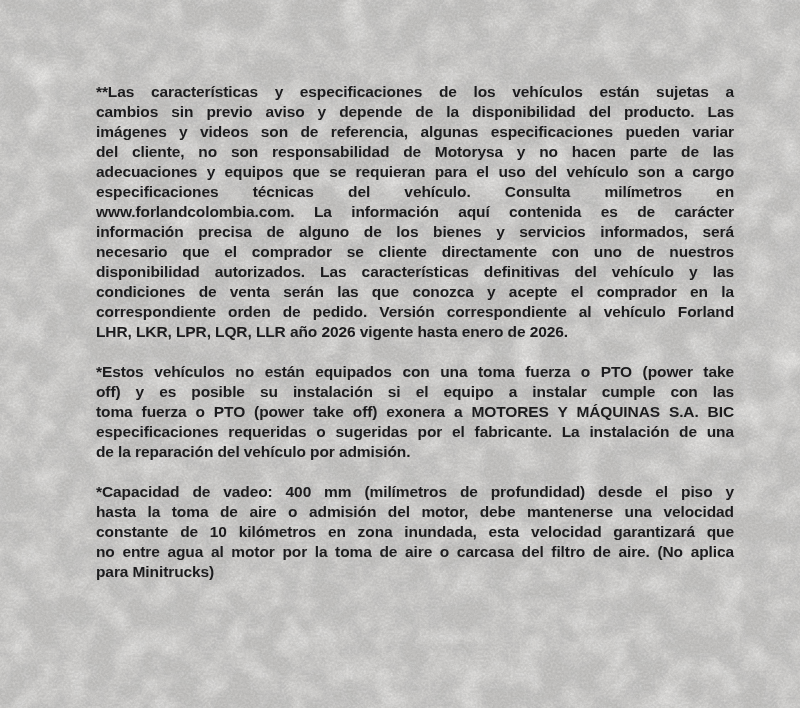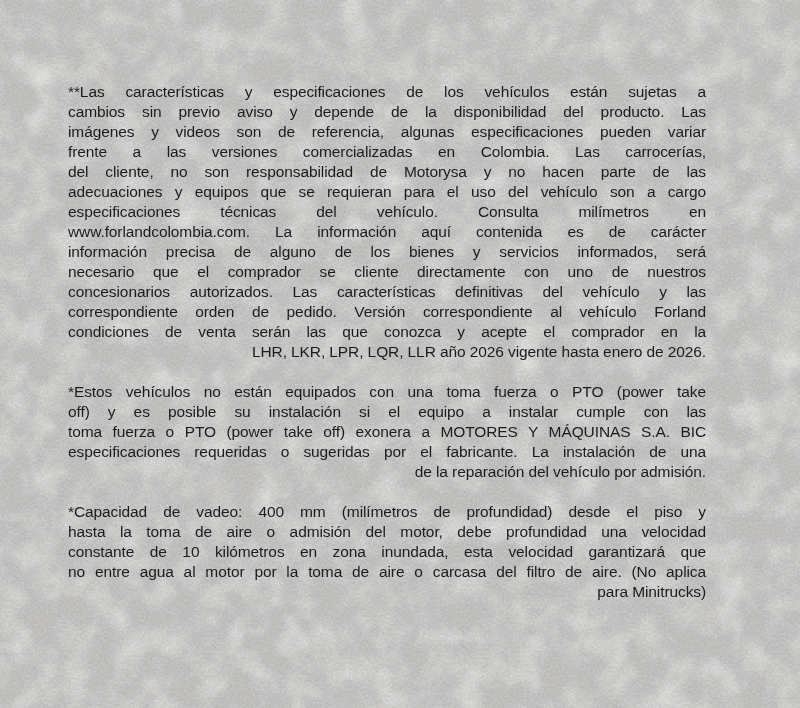--- a/index.html
+++ b/index.html
@@ -17,34 +17,34 @@
   .texture {
     position: absolute;
     left: 0;
     top: 0;
     width: 800px;
     height: 708px;
     display: block;
   }
   .content {
     position: absolute;
-    left: 68px;
+    left: 96px;
     top: 82px;
     width: 638px;
     color: #1c1c1e;
     font-size: 15.5px;
     line-height: 20px;
     letter-spacing: -0.1px;
-    font-weight: 400;
+    font-weight: 700;
   }
   .para {
     margin: 0 0 20px 0;
   }
   .line {
-    text-align: right;
+    text-align: left;
     white-space: normal;
   }
   .line.just {
     text-align: justify;
     text-align-last: justify;
   }
 </style>
 </head>
 <body>
 
@@ -70,41 +70,40 @@
     <rect width="800" height="708" fill="#f2f1ef"></rect>
     <rect width="800" height="708" filter="url(#texCoarse)" opacity="0.14"></rect>
     <rect width="800" height="708" filter="url(#texFine)" opacity="0.10"></rect>
   </svg>
 
   <main class="content" style="color: rgb(28, 28, 30);">
       <div class="para">
         <div class="line just">**Las características y especificaciones de los vehículos están sujetas a</div>
         <div class="line just">cambios sin previo aviso y depende de la disponibilidad del producto. Las</div>
         <div class="line just">imágenes y videos son de referencia, algunas especificaciones pueden variar</div>
-        <div class="line just">frente a las versiones comercializadas en Colombia. Las carrocerías,</div>
         <div class="line just">del cliente, no son responsabilidad de Motorysa y no hacen parte de las</div>
         <div class="line just">adecuaciones y equipos que se requieran para el uso del vehículo son a cargo</div>
         <div class="line just">especificaciones técnicas del vehículo. Consulta milímetros en</div>
         <div class="line just">www.forlandcolombia.com. La información aquí contenida es de carácter</div>
         <div class="line just">información precisa de alguno de los bienes y servicios informados, será</div>
         <div class="line just">necesario que el comprador se cliente directamente con uno de nuestros</div>
-        <div class="line just">concesionarios autorizados. Las características definitivas del vehículo y las</div>
+        <div class="line just">disponibilidad autorizados. Las características definitivas del vehículo y las</div>
+        <div class="line just">condiciones de venta serán las que conozca y acepte el comprador en la</div>
         <div class="line just">correspondiente orden de pedido. Versión correspondiente al vehículo Forland</div>
-        <div class="line just">condiciones de venta serán las que conozca y acepte el comprador en la</div>
         <div class="line">LHR, LKR, LPR, LQR, LLR año 2026 vigente hasta enero de 2026.</div>
       </div>
       <div class="para">
         <div class="line just">*Estos vehículos no están equipados con una toma fuerza o PTO (power take</div>
         <div class="line just">off) y es posible su instalación si el equipo a instalar cumple con las</div>
         <div class="line just">toma fuerza o PTO (power take off) exonera a MOTORES Y MÁQUINAS S.A. BIC</div>
         <div class="line just">especificaciones requeridas o sugeridas por el fabricante. La instalación de una</div>
         <div class="line">de la reparación del vehículo por admisión.</div>
       </div>
       <div class="para">
         <div class="line just">*Capacidad de vadeo: 400 mm (milímetros de profundidad) desde el piso y</div>
-        <div class="line just">hasta la toma de aire o admisión del motor, debe profundidad una velocidad</div>
+        <div class="line just">hasta la toma de aire o admisión del motor, debe mantenerse una velocidad</div>
         <div class="line just">constante de 10 kilómetros en zona inundada, esta velocidad garantizará que</div>
         <div class="line just">no entre agua al motor por la toma de aire o carcasa del filtro de aire. (No aplica</div>
         <div class="line">para Minitrucks)</div>
       </div>
     </main>
 
 </div>
 
 </body></html>

